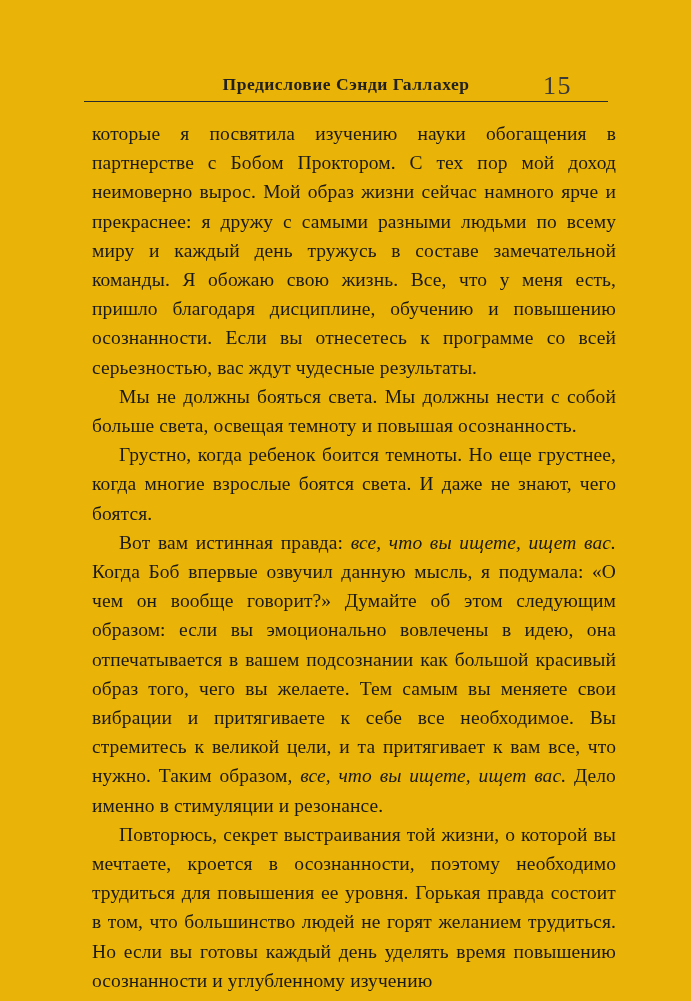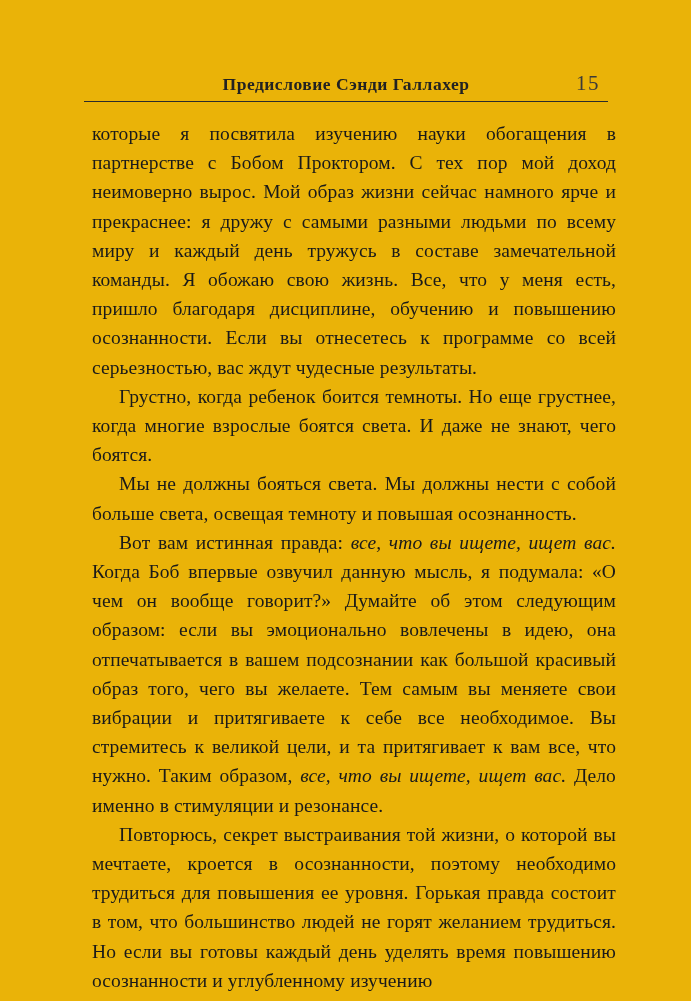--- a/index.html
+++ b/index.html
@@ -26,23 +26,23 @@
     left: 0;
     right: 0;
     text-align: center;
     font-weight: bold;
     font-size: 17.5px;
     letter-spacing: 0.5px;
     color: #222222;
   }
   .page-number {
     position: absolute;
-    right: 8px;
+    right: 36px;
     top: -3px;
-    font-size: 21px;
+    font-size: 26px;
     letter-spacing: 1.5px;
     color: #3a3a3a;
   }
   .header-rule {
     position: absolute;
     top: 101px;
     left: 84px;
     width: 524px;
     border-top: 1.5px solid #2b2b2b;
   }
@@ -64,18 +64,18 @@
 <body>
 
 <div class="page">
   <header class="page-header">
     <div class="running-title">Предисловие Сэнди Галлахер</div>
     <div class="page-number">15</div>
   </header>
   <div class="header-rule"></div>
   <main class="body-text">
       <p class="para no-indent"><span>которые я посвятила изучению науки обогащения в партнерстве с Бобом Проктором. С тех пор мой доход неимоверно вырос. Мой образ жизни сейчас намного ярче и прекраснее: я дружу с самыми разными людьми по всему миру и каждый день тружусь в составе замечательной команды. Я обожаю свою жизнь. Все, что у меня есть, пришло благодаря дисциплине, обучению и повышению осознанности. Если вы отнесетесь к программе со всей серьезностью, вас ждут чудесные результаты.</span></p>
+      <p class="para"><span>Мы не должны бояться света. Мы должны нести с собой больше света, освещая темноту и повышая осознанность.</span></p>
       <p class="para"><span>Грустно, когда ребенок боится темноты. Но еще грустнее, когда многие взрослые боятся света. И даже не знают, чего боятся.</span></p>
-      <p class="para"><span>Мы не должны бояться света. Мы должны нести с собой больше света, освещая темноту и повышая осознанность.</span></p>
       <p class="para"><span>Вот вам истинная правда: </span><em>все, что вы ищете, ищет вас.</em><span> Когда Боб впервые озвучил данную мысль, я подумала: «О чем он вообще говорит?» Думайте об этом следующим образом: если вы эмоционально вовлечены в идею, она отпечатывается в вашем подсознании как большой красивый образ того, чего вы желаете. Тем самым вы меняете свои вибрации и притягиваете к себе все необходимое. Вы стремитесь к великой цели, и та притягивает к вам все, что нужно. Таким образом, </span><em>все, что вы ищете, ищет вас.</em><span> Дело именно в стимуляции и резонансе.</span></p>
       <p class="para"><span>Повторюсь, секрет выстраивания той жизни, о которой вы мечтаете, кроется в осознанности, поэтому необходимо трудиться для повышения ее уровня. Горькая правда состоит в том, что большинство людей не горят желанием трудиться. Но если вы готовы каждый день уделять время повышению осознанности и углубленному изучению</span></p>
     </main>
 </div>
 
 </body></html>

